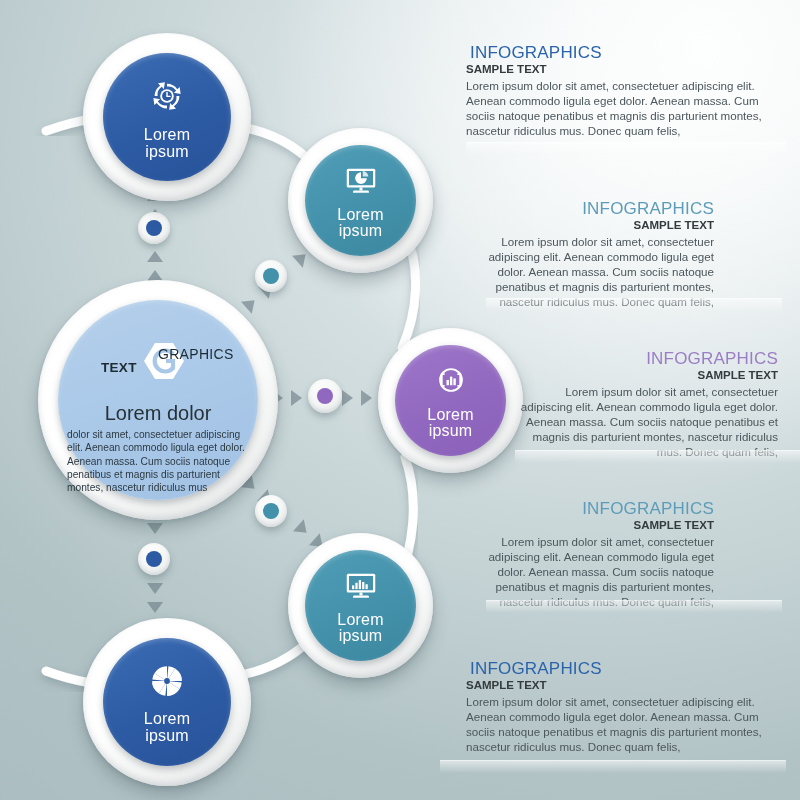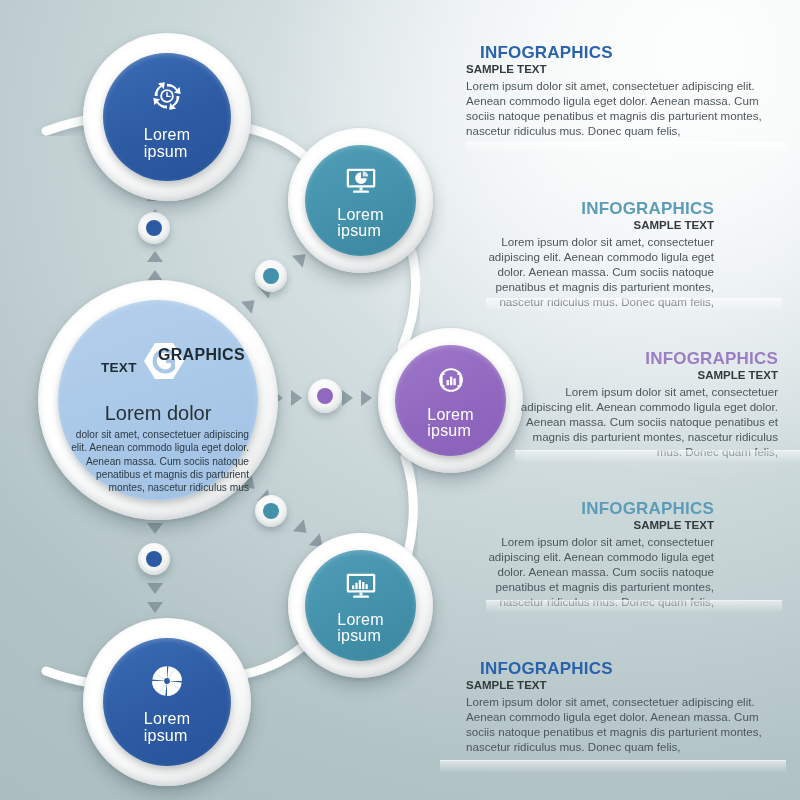--- a/index.html
+++ b/index.html
@@ -10,22 +10,22 @@
   }
   #stage{
     position:relative;width:800px;height:800px;overflow:hidden;
     background:
       radial-gradient(circle at 88% 6%, #fdfefe 0%, rgba(253,254,254,0.85) 12%, rgba(240,244,245,0.0) 42%),
       radial-gradient(ellipse 130% 110% at 75% 18%, #eef2f3 0%, #dce5e7 22%, #c6d4d6 48%, #b2c3c6 72%, #a9bcbf 100%);
   }
   
   .textblock{position:absolute;}
   .tb-title{
-    font-size:17px;font-weight:700;letter-spacing:.2px;line-height:1.05;
-    margin:0 0 1px 14px;
+    font-size:17px;font-weight:400;letter-spacing:.2px;line-height:1.05;
+    margin:0 0 1px 4px;
   }
   .tb-sub{
     font-size:11.5px;font-weight:700;color:#333b3e;line-height:1.15;margin:0 0 2px 0;
   }
   .tb-body{
     font-size:11.6px;color:#4c575c;line-height:1.30;margin:0;
   }
   .tb-rule{
     position:absolute;left:0;right:0;height:12px;
     background:linear-gradient(to bottom, rgba(255,255,255,0.55), rgba(255,255,255,0.0));
@@ -49,45 +49,45 @@
     border-radius:50%;
     background:radial-gradient(circle at 32% 24%, rgba(255,255,255,0.9), rgba(255,255,255,0) 60%);
   }
   .node .disc{
     position:absolute;border-radius:50%;
     display:flex;flex-direction:column;align-items:center;justify-content:center;
     color:#ffffff;
     box-shadow: 0 3px 7px rgba(40,55,62,0.28), inset 0 2px 5px rgba(255,255,255,0.22);
   }
   .node .disc .lbl{
-    font-size:16px;line-height:1.02;text-align:left;font-weight:400;
+    font-size:16px;line-height:1.02;text-align:center;font-weight:400;
     letter-spacing:.2px;margin-top:9px;
   }
   .node .disc .lbl span{display:block;}
   .node .icon{display:block;}
 
   
   #center-node .disc{
     background:linear-gradient(160deg,#b4cfeb 0%,#a9c8e8 55%,#a2c2e5 100%);
     color:#21303a;
     justify-content:flex-start;
   }
   .logo-wrap{position:relative;width:150px;height:38px;margin:42px 0 0 0;}
   .logo-hex{
     position:absolute;left:60px;top:0;width:42px;height:38px;
   }
   .logo-info{
     position:absolute;left:18px;top:18px;font-size:13.5px;font-weight:700;color:#1d2b33;letter-spacing:.3px;
   }
   .logo-graphics{
-    position:absolute;left:75px;top:4px;font-size:16px;font-weight:700;color:#1d2b33;letter-spacing:.3px;
+    position:absolute;left:75px;top:4px;font-size:14px;font-weight:400;color:#1d2b33;letter-spacing:.3px;
   }
   .center-head{font-size:20px;color:#263238;margin:22px 0 3px 0;font-weight:400;}
   .center-body{
-    font-size:10.2px;color:#2d3a42;line-height:1.30;text-align:right;width:182px;margin:0 auto;
+    font-size:10.2px;color:#2d3a42;line-height:1.30;text-align:left;width:182px;margin:0 auto;
   }
 
   
   .dot{position:absolute;border-radius:50%;
     background:linear-gradient(150deg,#ffffff,#eceeee);
     box-shadow:0 4px 7px rgba(70,90,96,0.34), inset 0 -2px 4px rgba(165,175,178,0.4);
   }
   .dot i{position:absolute;border-radius:50%;display:block;}
 
   

